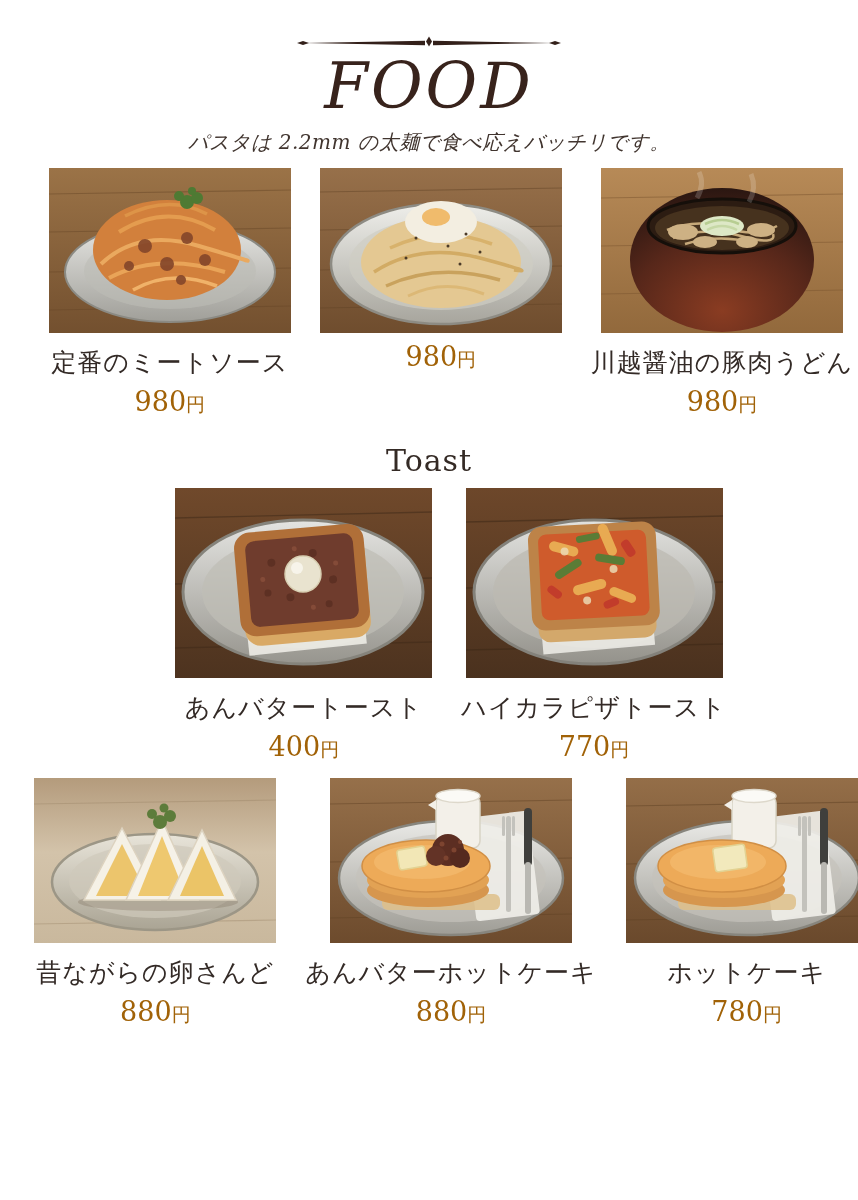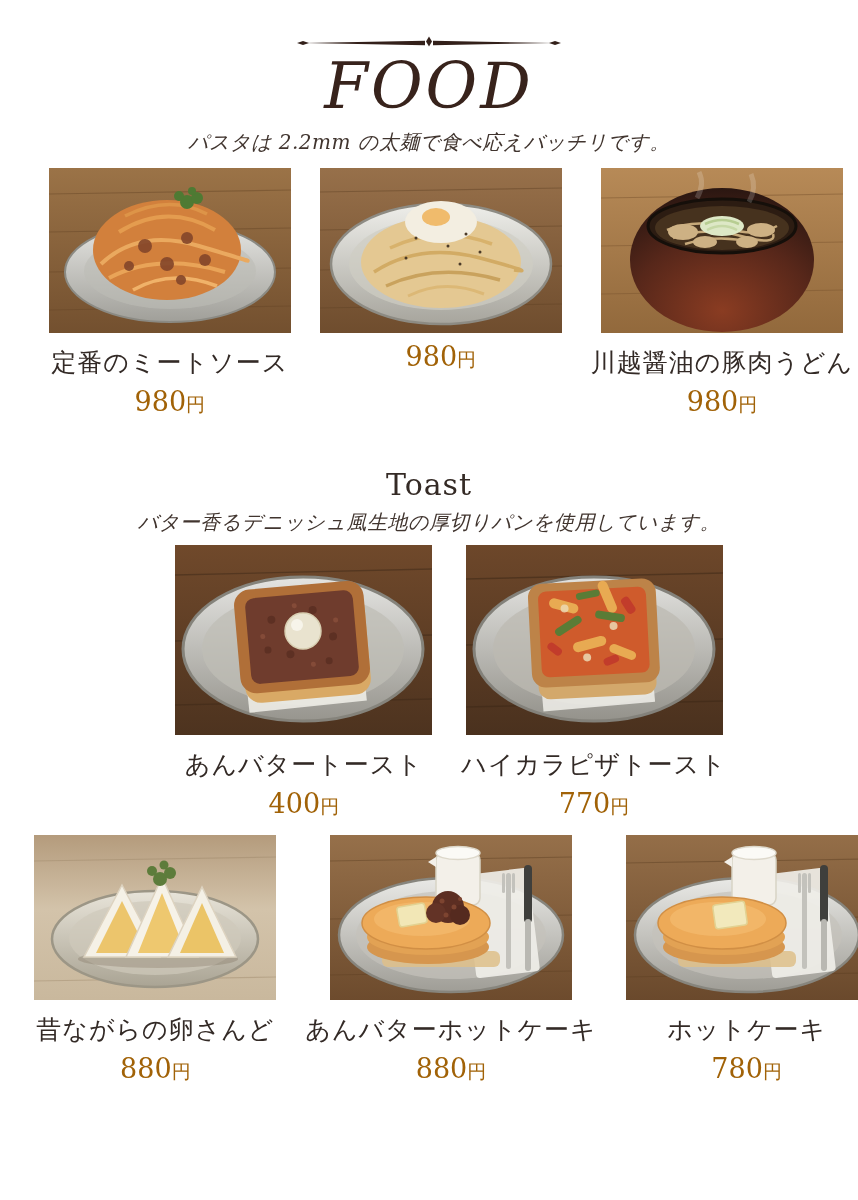--- a/index.html
+++ b/index.html
@@ -15,21 +15,21 @@
       color:#41352f;letter-spacing:.5px;line-height:1.35;}
   .photo-row{display:flex;justify-content:center;align-items:flex-start;
       gap:29px;margin-top:12px;padding-left:44px;}
   .card{display:flex;flex-direction:column;align-items:center;}
   .photo{width:242px;height:165px;display:block;background:#846043;}
   .toast-row .photo{width:257px;height:190px;}
   .item-name{margin-top:15px;font-size:25px;letter-spacing:1px;
       color:#332a26;white-space:nowrap;line-height:1.2;}
   .item-price{margin-top:8px;font-size:27px;color:#a16207;line-height:1.2;}
   .yen{font-size:19px;}
-  .section-toast{margin-top:48px;text-align:center;}
+  .section-toast{margin-top:24px;text-align:center;}
   .section-others{margin-top:14px;}
   .section-pasta .photo-row{margin-top:12px;}
   .section-toast .photo-row{margin-top:9px;}
   .section-others .photo-row{margin-top:10px;}
   svg{display:block;}
 </style>
 </head>
 <body>
 
 <div class="page">
@@ -192,21 +192,20 @@
           <path d="M96 30 Q104 16 98 4 M148 34 Q156 20 150 6" stroke="#ffffff" stroke-width="5" opacity="0.18" fill="none"></path>
         </svg>
         <div class="item-name">川越醤油の豚肉うどん</div>
         <div class="item-price"><span>980</span><span class="yen">円</span></div>
       </div>
     </div>
   </section>
 
   <section class="section-toast">
     <h2 class="section-heading">Toast</h2>
-    <p class="section-desc">バター香るデニッシュ風生地の厚切りパンを使用しています。</p>
 
     <div class="photo-row toast-row">
 
       <div class="card">
         <svg class="photo" viewBox="0 0 257 190">
           <defs>
             <linearGradient id="w4" x1="0" y1="0" x2="0" y2="1">
               <stop offset="0" stop-color="#70492b"></stop>
                 <stop offset="1" stop-color="#4d331f"></stop>
             </linearGradient>

